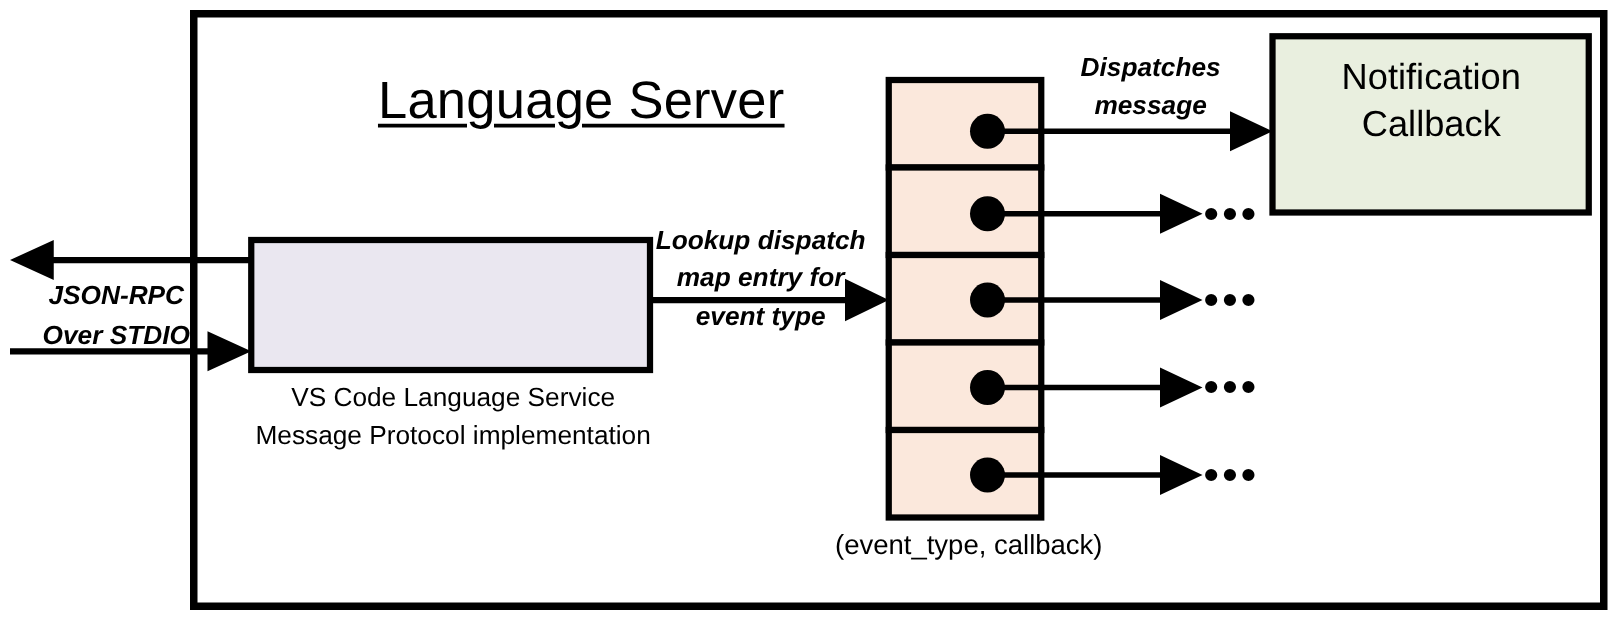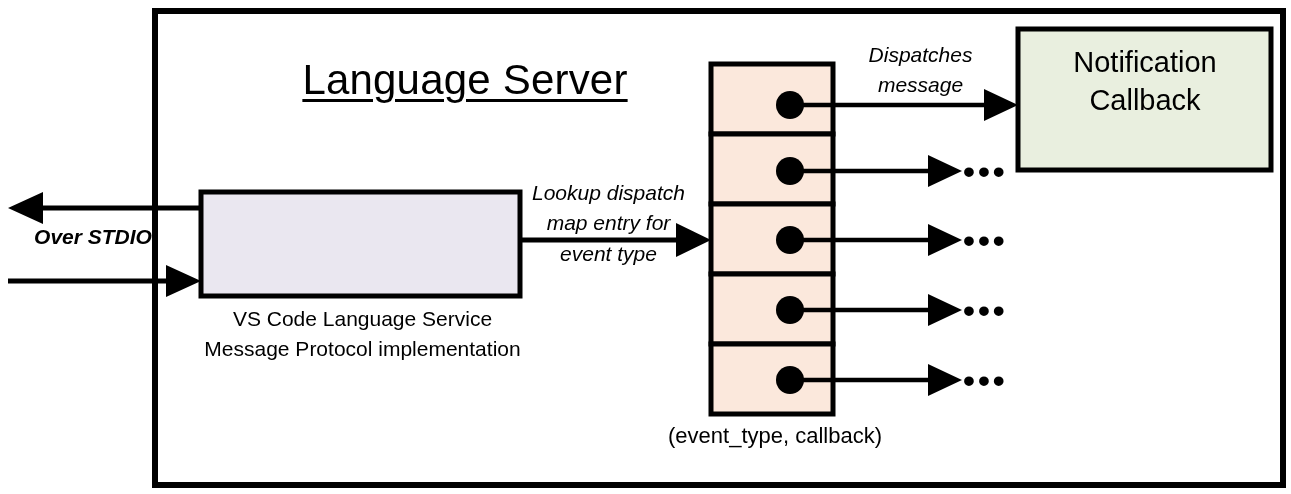--- a/index.html
+++ b/index.html
@@ -81,30 +81,30 @@
     font-style: italic;
     font-weight: bold;
     line-height: 1.5;
   }
   #lookup-label {
     left: 516px;
     top: 178px;
     width: 185px;
     font-size: 21px;
     font-style: italic;
-    font-weight: normal;
+    font-weight: bold;
     line-height: 1.45;
   }
   #dispatches-label {
     left: 838px;
     top: 40px;
     width: 165px;
     font-size: 21px;
     font-style: italic;
-    font-weight: normal;
+    font-weight: bold;
     line-height: 1.45;
   }
   #callback-label {
     left: 1020px;
     top: 43px;
     width: 250px;
     font-size: 29px;
     line-height: 1.32;
   }
   #callback-caption {
@@ -177,21 +177,21 @@
     <polygon class="arrowhead" points="962,310 928,294 928,326"></polygon>
 
     <line class="stroke-thin" x1="790" y1="380" x2="938" y2="380"></line>
     <polygon class="arrowhead" points="962,380 928,364 928,396"></polygon>
 
     <rect x="1018" y="29" width="253" height="141" fill="#E9EFDF" stroke="#000000" stroke-width="5"></rect>
   </svg>
 
   <div class="txt" id="title-text">Language Server</div>
 
-  <div class="txt" id="jsonrpc-label"><div>Over STDIO</div></div>
+  <div class="txt" id="jsonrpc-label"><div>JSON-RPC</div><div>Over STDIO</div></div>
 
 
   <div class="txt" id="mrw-caption"><div>VS Code Language Service</div><div>Message Protocol implementation</div></div>
 
   <div class="txt" id="lookup-label"><div>Lookup dispatch</div><div>map entry for</div><div>event type</div></div>
 
   <div class="txt" id="dispatches-label"><div>Dispatches</div><div>message</div></div>
 
   <div class="txt" id="callback-label"><div>Notification</div><div>Callback</div></div>
 

